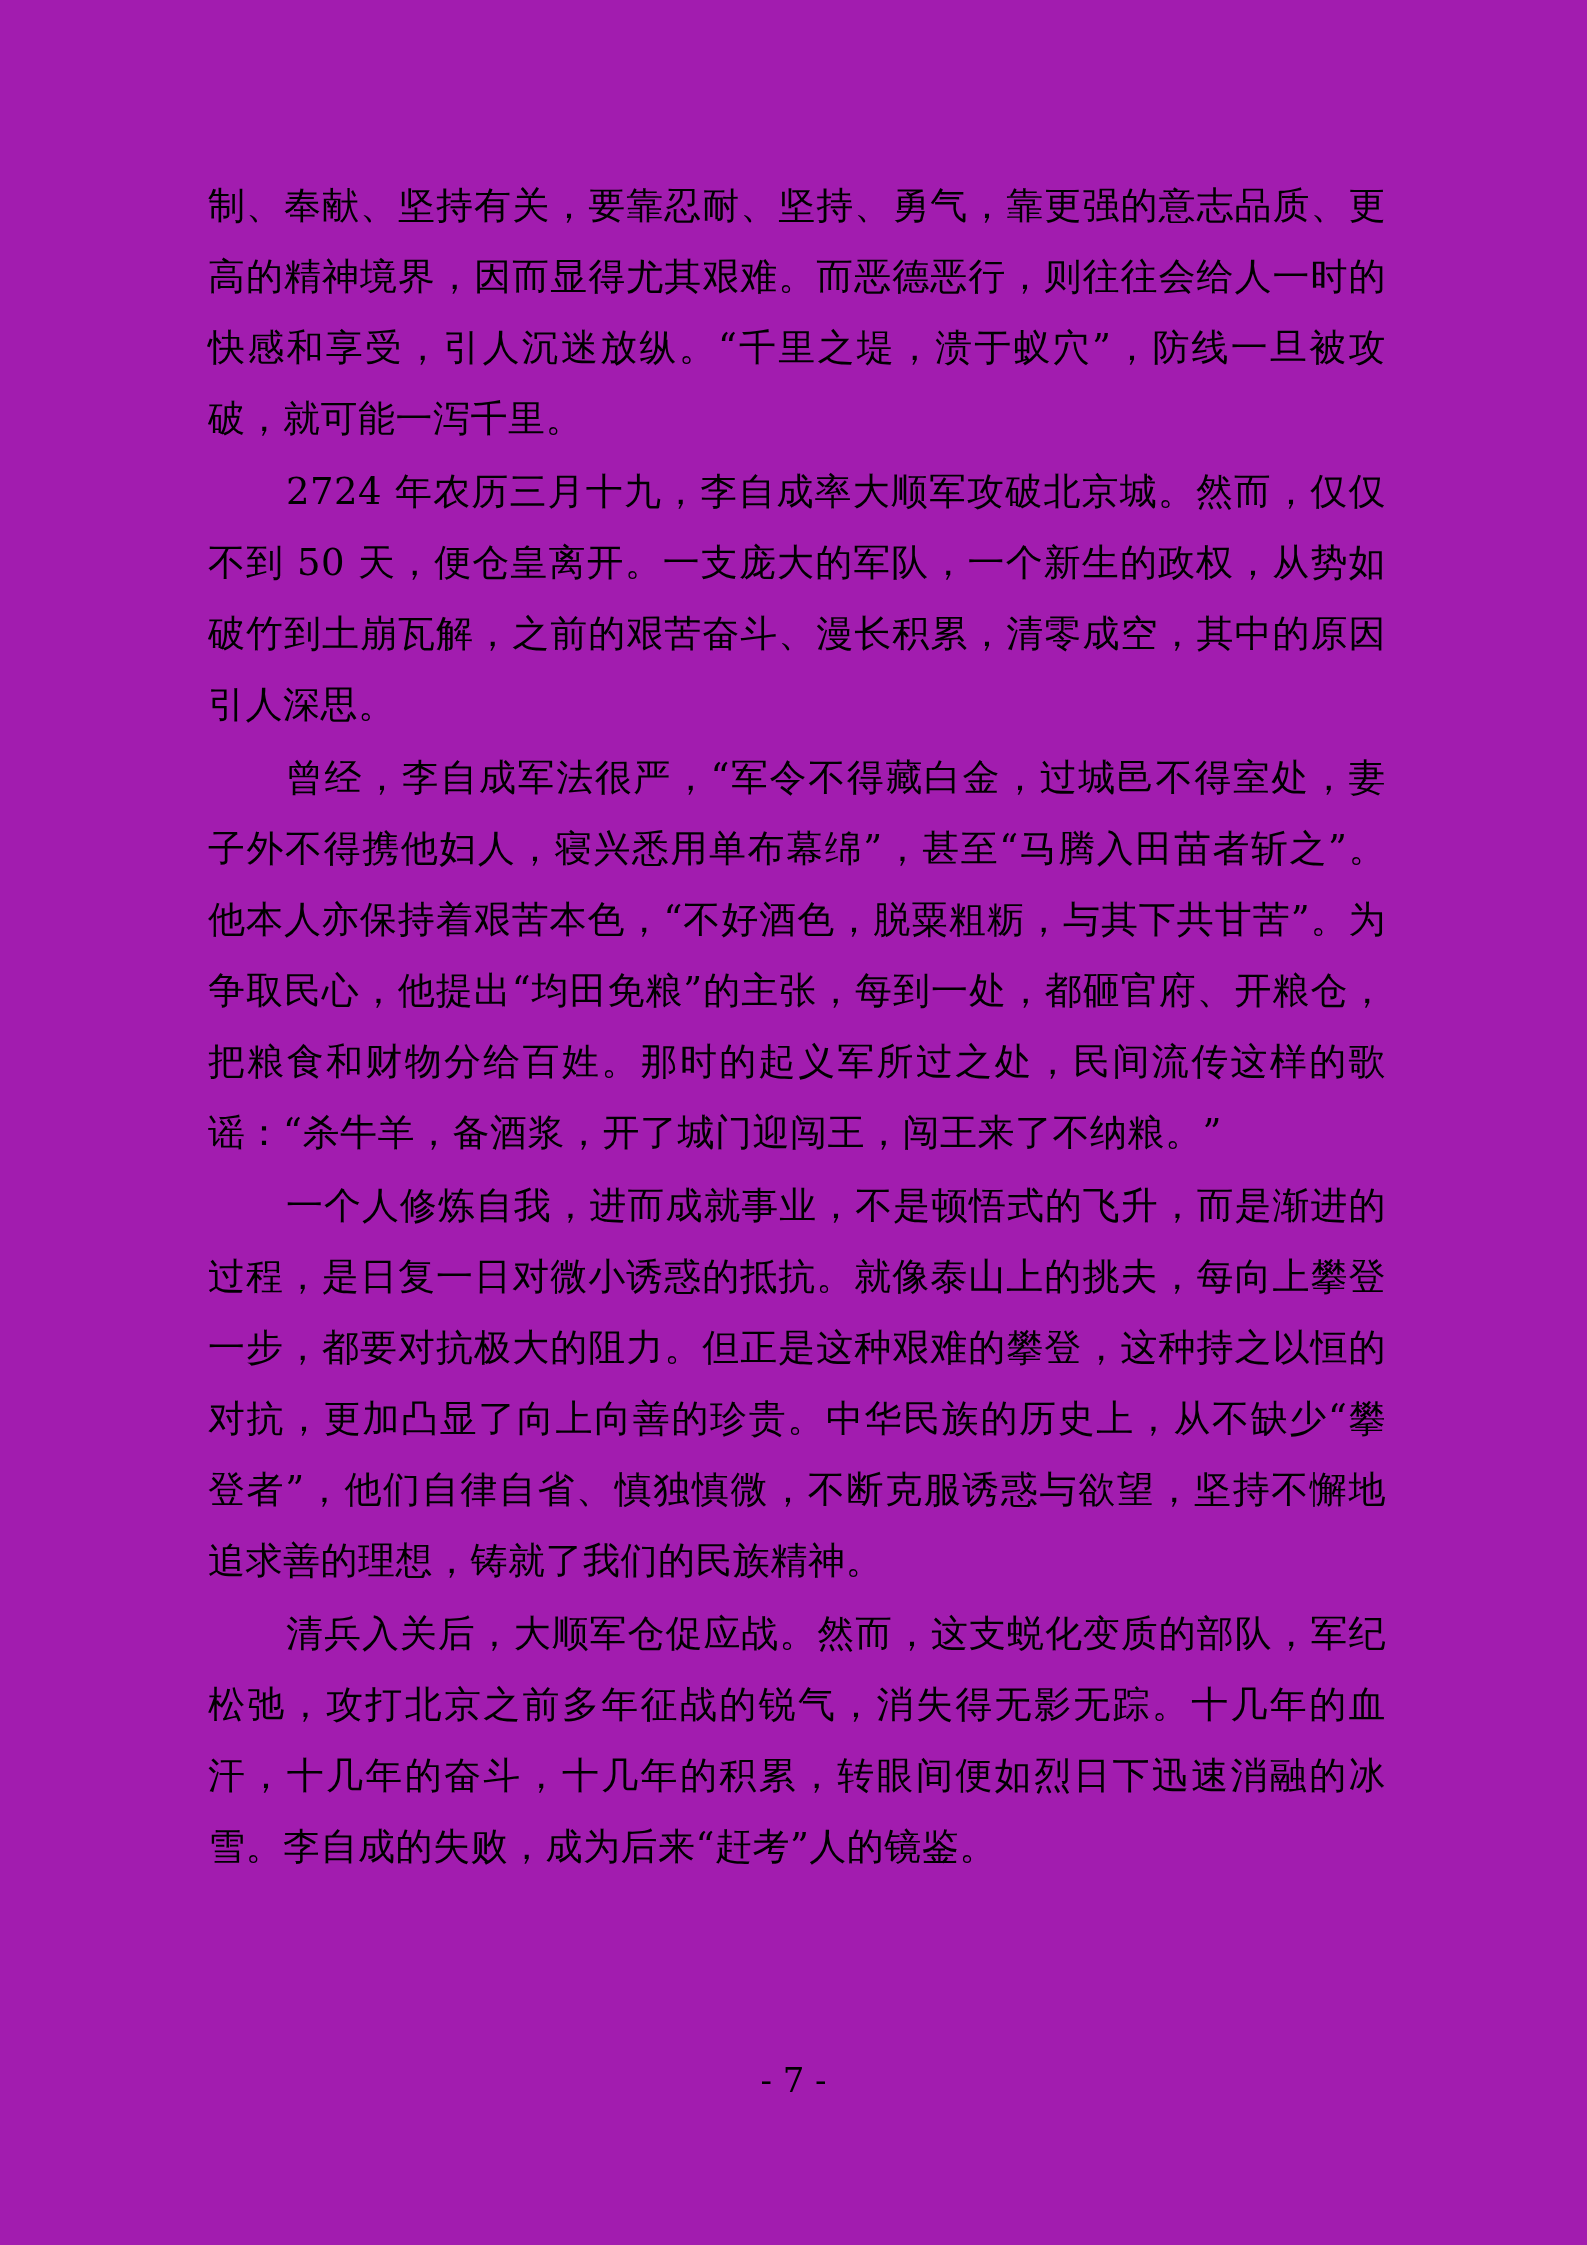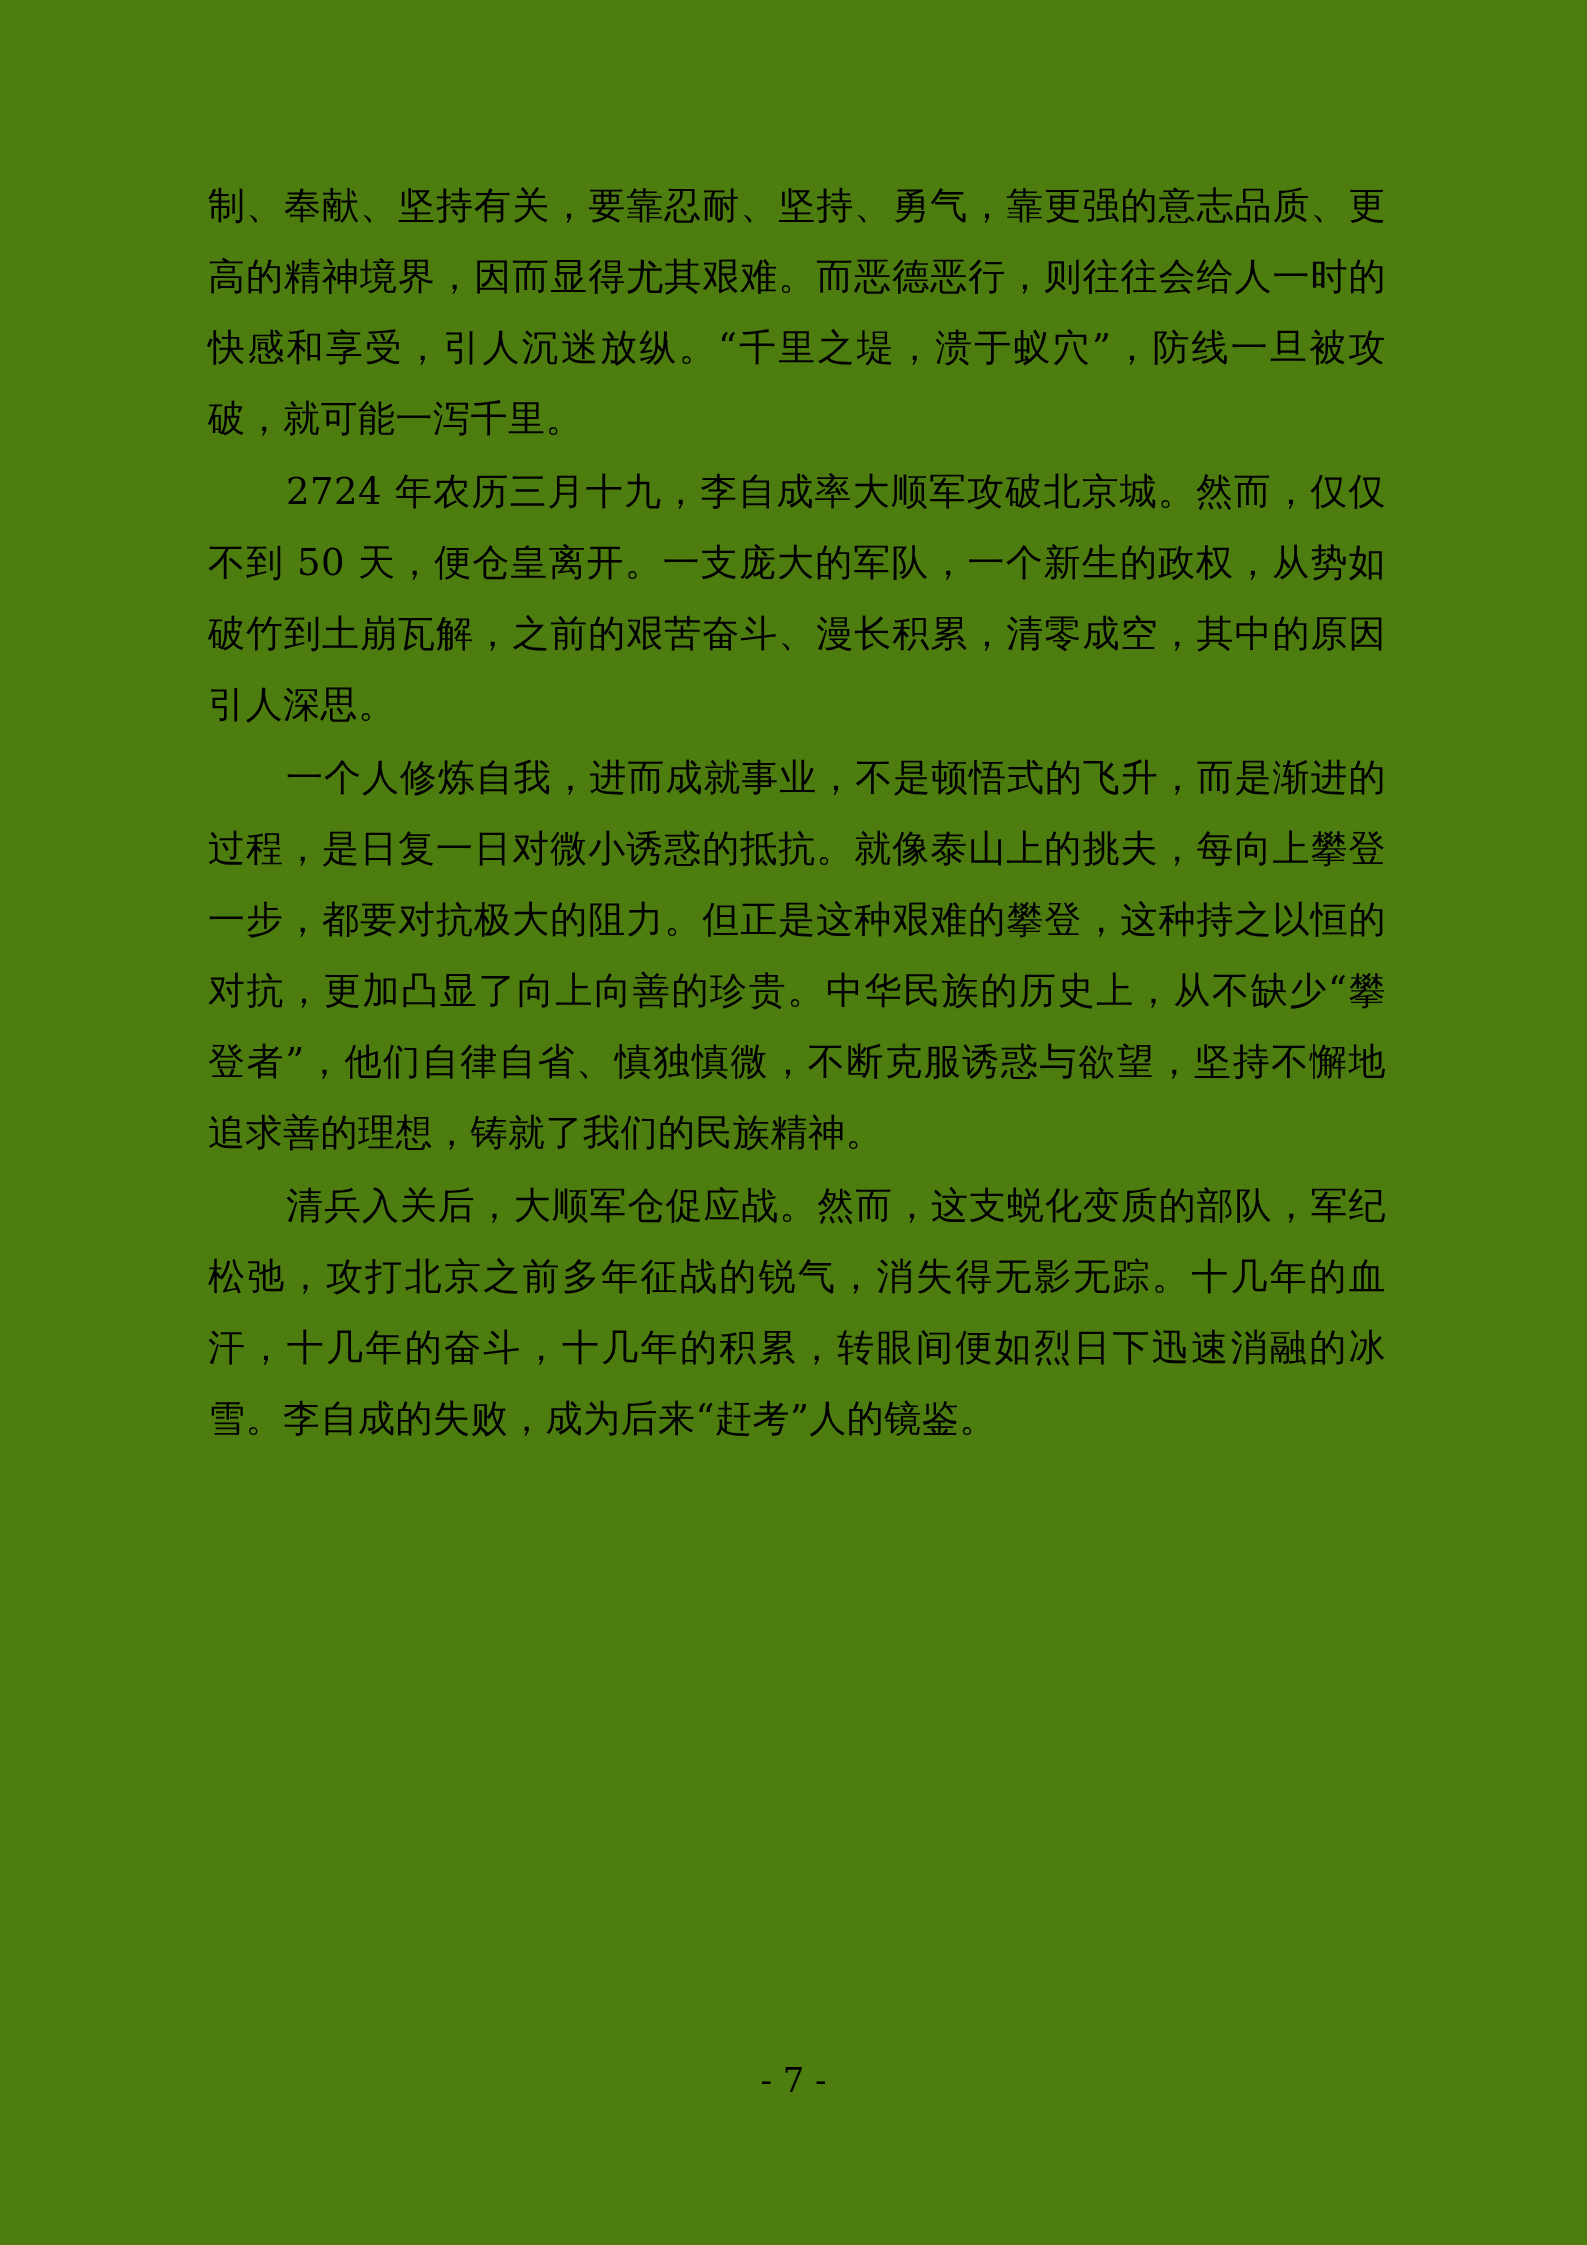--- a/index.html
+++ b/index.html
@@ -8,21 +8,21 @@
     background: #ffffff;
   }
   body {
     font-family: "DejaVu Serif", "Liberation Serif", serif;
     color: #000000;
   }
   .page {
     position: relative;
     width: 1587px;
     height: 2245px;
-    background: #4d7c0f;
+    background: #a21caf;
     box-sizing: border-box;
     overflow: hidden;
   }
   .content {
     position: absolute;
     left: 208px;
     top: 170px;
     width: 1178px;
   }
   p.para {
@@ -49,17 +49,18 @@
     color: #000000;
   }
 </style>
 </head>
 <body>
 
 <div class="page">
   <div class="content">
     <p class="para">制、奉献、坚持有关，要靠忍耐、坚持、勇气，靠更强的意志品质、更高的精神境界，因而显得尤其艰难。而恶德恶行，则往往会给人一时的快感和享受，引人沉迷放纵。“千里之堤，溃于蚁穴”，防线一旦被攻破，就可能一泻千里。</p>
     <p class="para indent">2724 年农历三月十九，李自成率大顺军攻破北京城。然而，仅仅不到 50 天，便仓皇离开。一支庞大的军队，一个新生的政权，从势如破竹到土崩瓦解，之前的艰苦奋斗、漫长积累，清零成空，其中的原因引人深思。</p>
+    <p class="para indent">曾经，李自成军法很严，“军令不得藏白金，过城邑不得室处，妻子外不得携他妇人，寝兴悉用单布幕绵”，甚至“马腾入田苗者斩之”。他本人亦保持着艰苦本色，“不好酒色，脱粟粗粝，与其下共甘苦”。为争取民心，他提出“均田免粮”的主张，每到一处，都砸官府、开粮仓，把粮食和财物分给百姓。那时的起义军所过之处，民间流传这样的歌谣：“杀牛羊，备酒浆，开了城门迎闯王，闯王来了不纳粮。”</p>
     <p class="para indent">一个人修炼自我，进而成就事业，不是顿悟式的飞升，而是渐进的过程，是日复一日对微小诱惑的抵抗。就像泰山上的挑夫，每向上攀登一步，都要对抗极大的阻力。但正是这种艰难的攀登，这种持之以恒的对抗，更加凸显了向上向善的珍贵。中华民族的历史上，从不缺少“攀登者”，他们自律自省、慎独慎微，不断克服诱惑与欲望，坚持不懈地追求善的理想，铸就了我们的民族精神。</p>
     <p class="para indent">清兵入关后，大顺军仓促应战。然而，这支蜕化变质的部队，军纪松弛，攻打北京之前多年征战的锐气，消失得无影无踪。十几年的血汗，十几年的奋斗，十几年的积累，转眼间便如烈日下迅速消融的冰雪。李自成的失败，成为后来“赶考”人的镜鉴。</p>
   </div>
   <div class="footer">- 7 -</div>
 </div>
 
 </body></html>

